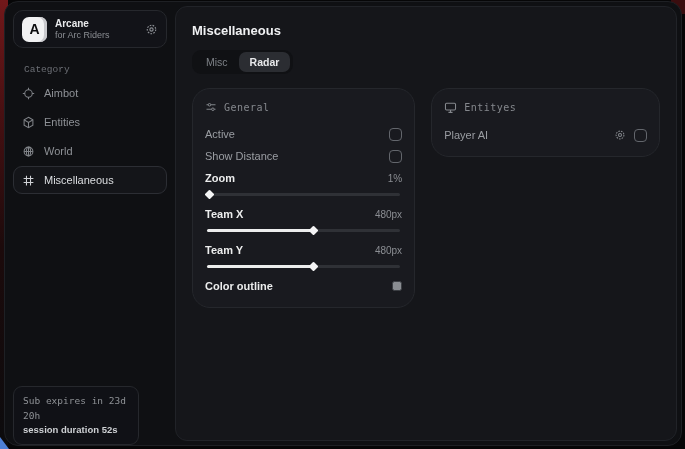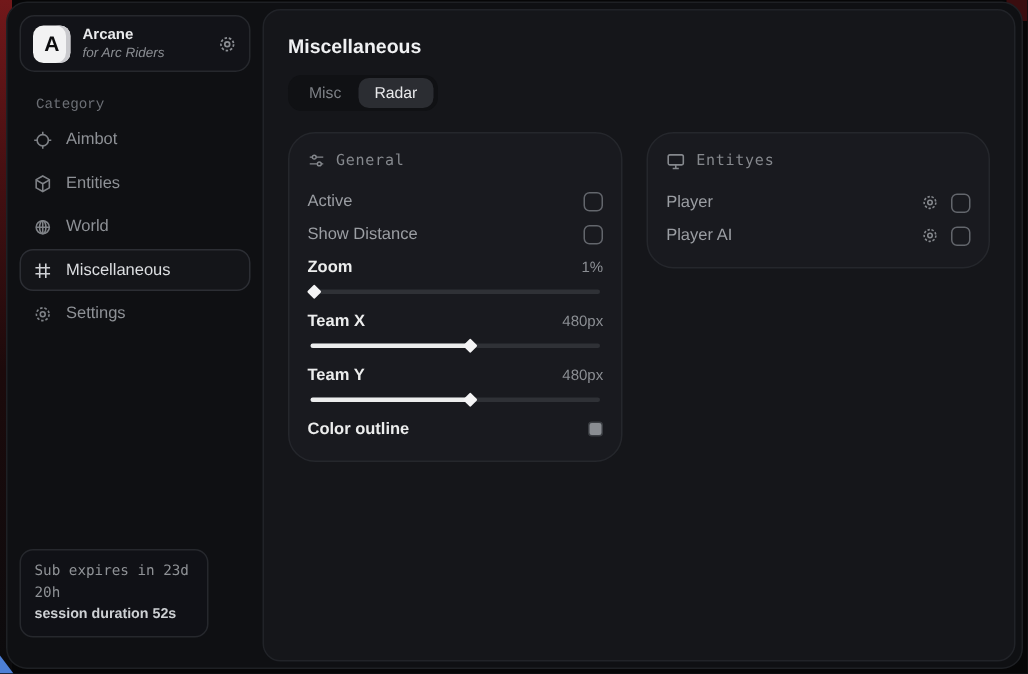--- a/index.html
+++ b/index.html
@@ -36,55 +36,55 @@
     padding:6px 8px; height:38px;
   }
   .logo {
     width:25px; height:25px; border-radius:7px; background:#f2f2f3;
     color:#0c0c0e; font-weight:bold; font-size:14px;
     display:flex; align-items:center; justify-content:center;
     box-shadow:inset -3px 0 0 #c9c9cd;
   }
   .brand-text { flex:1; line-height:1.15; }
   .brand-title { font-size:10px; font-weight:bold; color:#e9eaec; }
-  .brand-sub { font-size:9px; color:#8b8e93;font-style:italic; }
+  .brand-sub { font-size:9px; color:#8b8e93; }
   .brand-gear { color:#8b8e93; display:flex; }
 
   .category-label { margin:16px 0 4px 11px; font-size:9.5px; color:#6c6f75;font-family:Liberation Mono, monospace; }
 
   .nav-item {
     display:flex; align-items:center; gap:9px; height:28px;
     padding:0 8px; margin:1px 0; border:1px solid transparent; border-radius:9px;
     color:#8e9196; font-size:11px; cursor:default;
   }
   .nav-item .nav-icon { display:flex; color:#7f8287; }
   .nav-item.selected { border-color:#2c2e34; background:#141519; color:#dcdee1; }
   .nav-item.selected .nav-icon { color:#cfd1d5; }
 
   .sidebar-footer {
-    position:absolute; left:8px; bottom:20px; width:126px;
+    position:absolute; left:8px; bottom:0; width:126px;
     border:1px solid #26282d; border-radius:9px; background:#101116;
     padding:7px 9px; line-height:1.5;
   }
   .footer-line1 { font-family:"DejaVu Sans Mono", monospace; font-size:9.5px; color:#8f9296; }
   .footer-line2 { font-size:9.5px; font-weight:bold; color:#ced1d4; }
 
   
   .main-panel {
     position:absolute; left:170px; top:4px; right:4px; bottom:4px;
     background:#15161a; border:1px solid #212328; border-radius:12px;
     padding:16px;
   }
   .page-title { font-size:13px; font-weight:bold; color:#f0f1f3; }
   .tabs {
     display:inline-flex; align-items:flex-start; margin-top:12px;
     background:#101114; border-radius:9px; padding:2px 3px;
   }
   .tab { padding:4px 11px; font-size:10.5px; color:#7d8086; border-radius:7px; cursor:default; }
-  .tab.active { background:#2b2d32; color:#e8e9eb; font-weight:normal; }
+  .tab.active { background:#2b2d32; color:#e8e9eb; font-weight:bold; }
 
   .cards { display:flex; align-items:flex-start; gap:16px; margin-top:14px; }
   .card {
     background:#191a1f; border:1px solid #25272c; border-radius:18px;
     padding:10px 12px;
   }
   .card-general { width:232px; }
   .card-entities { width:238px; }
   .card-header {
     display:flex; align-items:center; gap:7px; margin:2px 0 10px 0;
@@ -178,29 +178,20 @@
 
     <div class="nav-item selected">
       <span class="nav-icon">
         <svg width="13" height="13" viewBox="0 0 16 16" fill="none" stroke="currentColor" stroke-width="1.3">
           <path d="M5.5 2v12M10.5 2v12M2 5.5h12M2 10.5h12"></path>
         </svg>
       </span>
       <span>Miscellaneous</span>
     </div>
 
-    <div class="nav-item">
-      <span class="nav-icon">
-        <svg width="13" height="13" viewBox="0 0 16 16" fill="none" stroke="currentColor" stroke-width="1.3">
-          <circle cx="8" cy="8" r="5.2" stroke-dasharray="2.1 1.5"></circle>
-            <circle cx="8" cy="8" r="2"></circle>
-        </svg>
-      </span>
-      <span>Settings</span>
-    </div>
 
     <div class="sidebar-footer">
       <div class="footer-line1">Sub expires in 23d 20h</div>
       <div class="footer-line2">session duration 52s</div>
     </div>
   </div>
 
   <div class="main-panel">
     <div class="page-title">Miscellaneous</div>
 
@@ -274,32 +265,20 @@
         <div class="card-header">
           <span style="display:flex;">
             <svg width="13" height="13" viewBox="0 0 16 16" fill="none" stroke="currentColor" stroke-width="1.3">
               <rect x="1.8" y="2.8" width="12.4" height="8.2" rx="1.4"></rect>
                 <path d="M5.5 14h5M8 11v3"></path>
             </svg>
           </span>
           <span class="card-title">Entityes</span>
         </div>
 
-        <div class="row">
-          <span class="row-label">Player</span>
-          <span class="row-right">
-            <span class="gear-small">
-              <svg width="12" height="12" viewBox="0 0 16 16" fill="none" stroke="currentColor" stroke-width="1.4">
-                <circle cx="8" cy="8" r="5.2" stroke-dasharray="2.1 1.5"></circle>
-                  <circle cx="8" cy="8" r="2"></circle>
-              </svg>
-            </span>
-            <span class="checkbox"></span>
-          </span>
-        </div>
 
         <div class="row">
           <span class="row-label">Player AI</span>
           <span class="row-right">
             <span class="gear-small">
               <svg width="12" height="12" viewBox="0 0 16 16" fill="none" stroke="currentColor" stroke-width="1.4">
                 <circle cx="8" cy="8" r="5.2" stroke-dasharray="2.1 1.5"></circle>
                   <circle cx="8" cy="8" r="2"></circle>
               </svg>
             </span>

